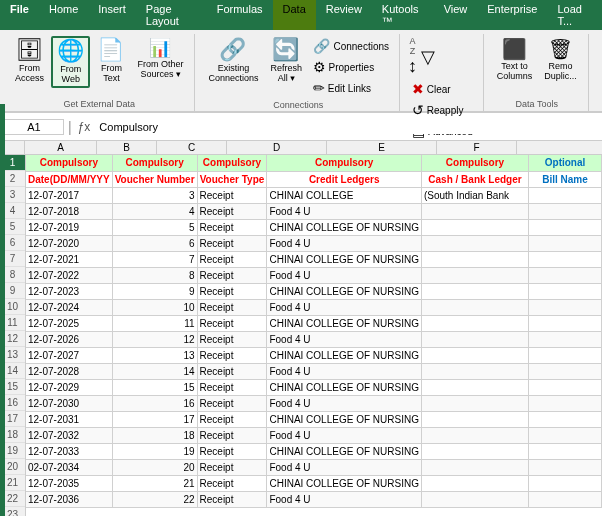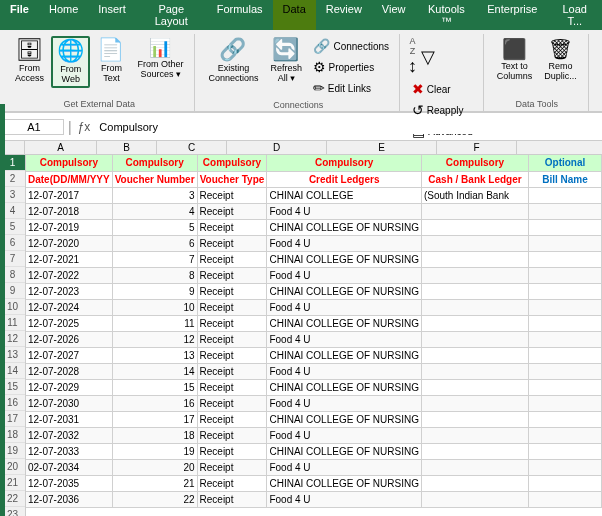--- a/index.html
+++ b/index.html
@@ -1,21 +1,21 @@
 <!DOCTYPE html>
 <html><head>
   <meta charset="utf-8">
   <style>
     * { margin: 0; padding: 0; box-sizing: border-box; }
     body { font-family: 'Segoe UI', Arial, sans-serif; font-size: 11px; background: #fff; width: 602px; height: 516px; overflow: hidden; }
 
     
     .ribbon { background: #f0f0f0; border-bottom: 1px solid #ccc; }
     .ribbon-tabs { display: flex; background: #217346; }
-    .ribbon-tab { padding: 3px 10px; color: #fff; font-size: 11px; cursor: pointer; text-align: center; }
+    .ribbon-tab { padding: 3px 10px; color: #fff; font-size: 11px; cursor: pointer; }
     .ribbon-tab.active { background: #f0f0f0; color: #000; }
 
     .ribbon-content { display: flex; align-items: stretch; padding: 4px 4px 0; border-bottom: 1px solid #ccc; gap: 2px; background: #f0f0f0; height: 82px; }
 
     .ribbon-group { display: flex; flex-direction: column; align-items: center; border-right: 1px solid #ccc; padding: 2px 6px; min-width: 60px; }
     .ribbon-group-label { font-size: 9px; color: #555; margin-top: auto; padding-top: 2px; text-align: center; }
     .ribbon-group-items { display: flex; flex-direction: row; align-items: flex-start; gap: 2px; flex: 1; }
 
     .ribbon-btn-large { display: flex; flex-direction: column; align-items: center; justify-content: center; cursor: pointer; padding: 2px 4px; border: 1px solid transparent; border-radius: 2px; min-width: 38px; }
     .ribbon-btn-large .icon { font-size: 24px; line-height: 1; }
@@ -67,22 +67,22 @@
 
 <div class="ribbon">
   <div class="ribbon-tabs">
     <div class="ribbon-tab active" style="background:#217346;color:#fff;font-weight:bold;">File</div>
     <div class="ribbon-tab">Home</div>
     <div class="ribbon-tab">Insert</div>
     <div class="ribbon-tab">Page Layout</div>
     <div class="ribbon-tab">Formulas</div>
     <div class="ribbon-tab" style="background:#4d7c0f;color:#000;">Data</div>
     <div class="ribbon-tab">Review</div>
+    <div class="ribbon-tab">Kutools ™</div>
     <div class="ribbon-tab">View</div>
-    <div class="ribbon-tab">Kutools ™</div>
     <div class="ribbon-tab">Enterprise</div>
     <div class="ribbon-tab">Load T...</div>
   </div>
 
   <div class="ribbon-content">
 
     <div class="ribbon-group">
       <div class="ribbon-group-items">
         <div class="ribbon-btn-large">
           <div class="icon" style="font-size:22px;">🗄</div>

